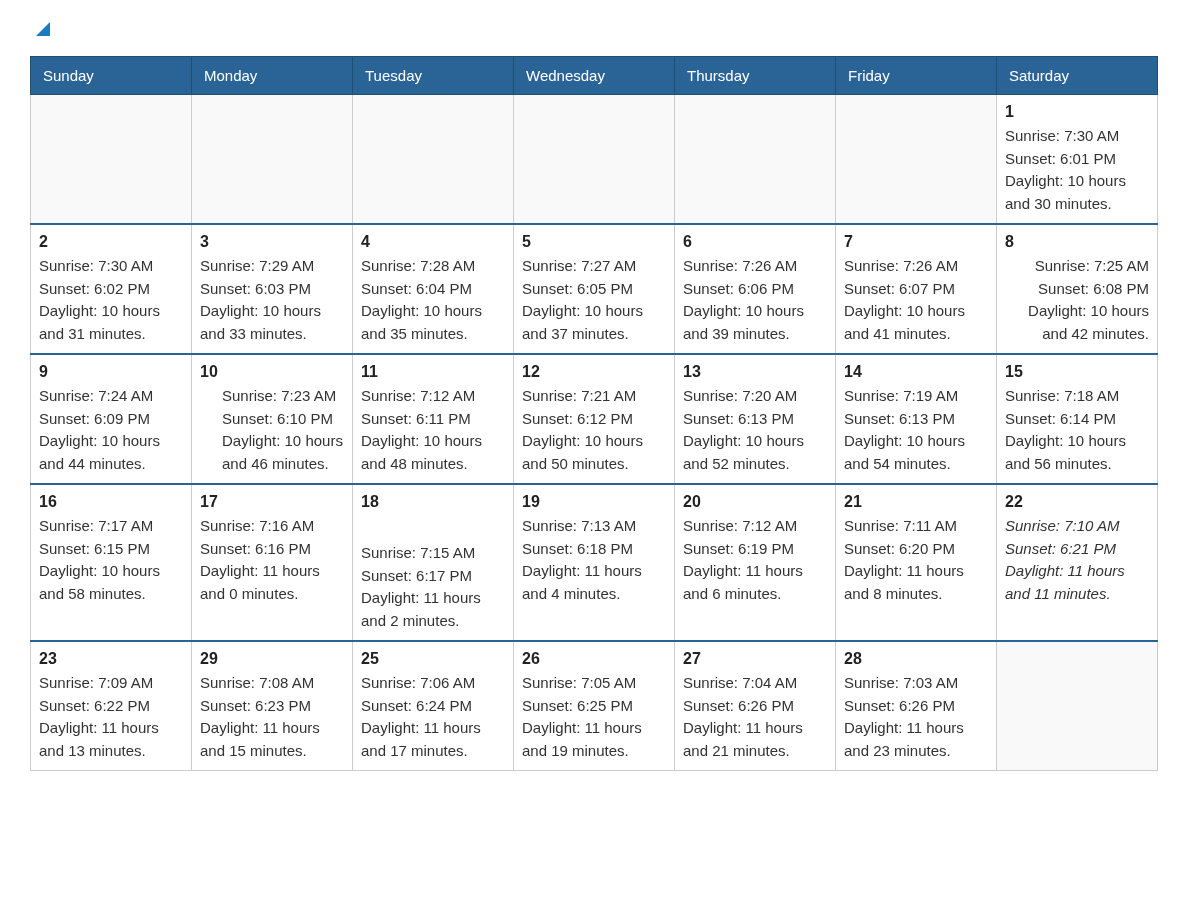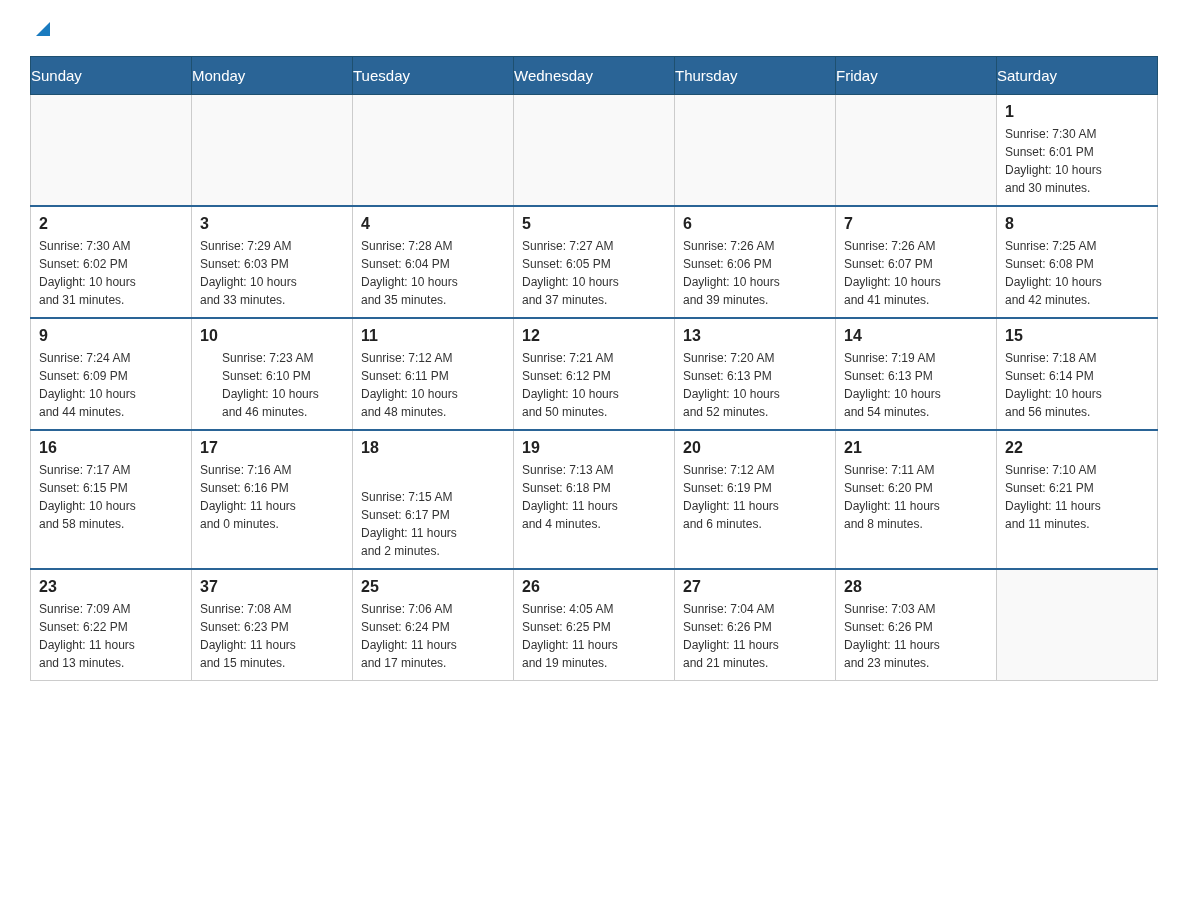--- a/index.html
+++ b/index.html
@@ -46,21 +46,21 @@
       margin-top: 4px;
     }
     .calendar {
       width: 100%;
       border-collapse: collapse;
       border: 1px solid #ccc;
     }
     .calendar th {
       background-color: #2a6496;
       color: #fff;
-      padding: 10px 0;
+      padding: 10px 12px;
       font-size: 15px;
       font-weight: normal;
       text-align: left;
       border: 1px solid #1e5070;
     }
     .calendar td {
       vertical-align: top;
       padding: 8px;
       border: 1px solid #ccc;
       width: calc(100% / 7);
@@ -68,21 +68,21 @@
       height: 110px;
     }
     .day-number {
       font-size: 16px;
       font-weight: bold;
       color: #222;
       margin-bottom: 4px;
       display: block;
     }
     .day-info {
-      font-size: 12px;
+      font-size: 15px;
       color: #333;
       line-height: 1.5;
     }
     .empty-cell {
       background: #f9f9f9;
     }
     tr:not(:last-child) td {
       border-bottom: 2px solid #2a6496;
     }
   </style>
@@ -175,21 +175,21 @@
         </td>
         <td>
           <span class="day-number">7</span>
           <div class="day-info" style="white-space: pre-line;">Sunrise: 7:26 AM
 Sunset: 6:07 PM
 Daylight: 10 hours
 and 41 minutes.</div>
         </td>
         <td>
           <span class="day-number">8</span>
-          <div class="day-info" style="white-space: pre-line;">Sunrise: 7:25 AM
+          <div class="day-info" style="white-space: pre-line; text-align: right;">Sunrise: 7:25 AM
 Sunset: 6:08 PM
 Daylight: 10 hours
 and 42 minutes.</div>
         </td>
       </tr>
       <tr>
         <td>
           <span class="day-number">9</span>
           <div class="day-info" style="white-space: pre-line;">Sunrise: 7:24 AM
 Sunset: 6:09 PM
@@ -277,51 +277,51 @@
         </td>
         <td>
           <span class="day-number">21</span>
           <div class="day-info" style="white-space: pre-line;">Sunrise: 7:11 AM
 Sunset: 6:20 PM
 Daylight: 11 hours
 and 8 minutes.</div>
         </td>
         <td>
           <span class="day-number">22</span>
-          <div class="day-info" style="white-space: pre-line;">Sunrise: 7:10 AM
+          <div class="day-info" style="white-space: pre-line; font-style: italic;">Sunrise: 7:10 AM
 Sunset: 6:21 PM
 Daylight: 11 hours
 and 11 minutes.</div>
         </td>
       </tr>
       <tr>
         <td>
           <span class="day-number">23</span>
           <div class="day-info" style="white-space: pre-line;">Sunrise: 7:09 AM
 Sunset: 6:22 PM
 Daylight: 11 hours
 and 13 minutes.</div>
         </td>
         <td>
-          <span class="day-number">37</span>
+          <span class="day-number">29</span>
           <div class="day-info" style="white-space: pre-line;">Sunrise: 7:08 AM
 Sunset: 6:23 PM
 Daylight: 11 hours
 and 15 minutes.</div>
         </td>
         <td>
           <span class="day-number">25</span>
           <div class="day-info" style="white-space: pre-line;">Sunrise: 7:06 AM
 Sunset: 6:24 PM
 Daylight: 11 hours
 and 17 minutes.</div>
         </td>
         <td>
           <span class="day-number">26</span>
-          <div class="day-info" style="white-space: pre-line;">Sunrise: 4:05 AM
+          <div class="day-info" style="white-space: pre-line;">Sunrise: 7:05 AM
 Sunset: 6:25 PM
 Daylight: 11 hours
 and 19 minutes.</div>
         </td>
         <td>
           <span class="day-number">27</span>
           <div class="day-info" style="white-space: pre-line;">Sunrise: 7:04 AM
 Sunset: 6:26 PM
 Daylight: 11 hours
 and 21 minutes.</div>

